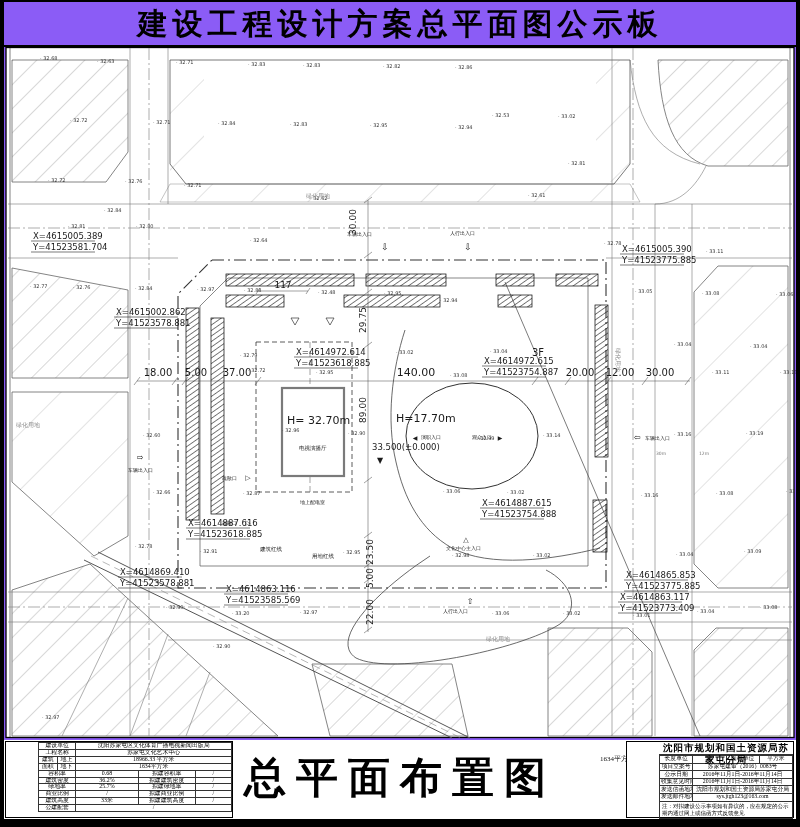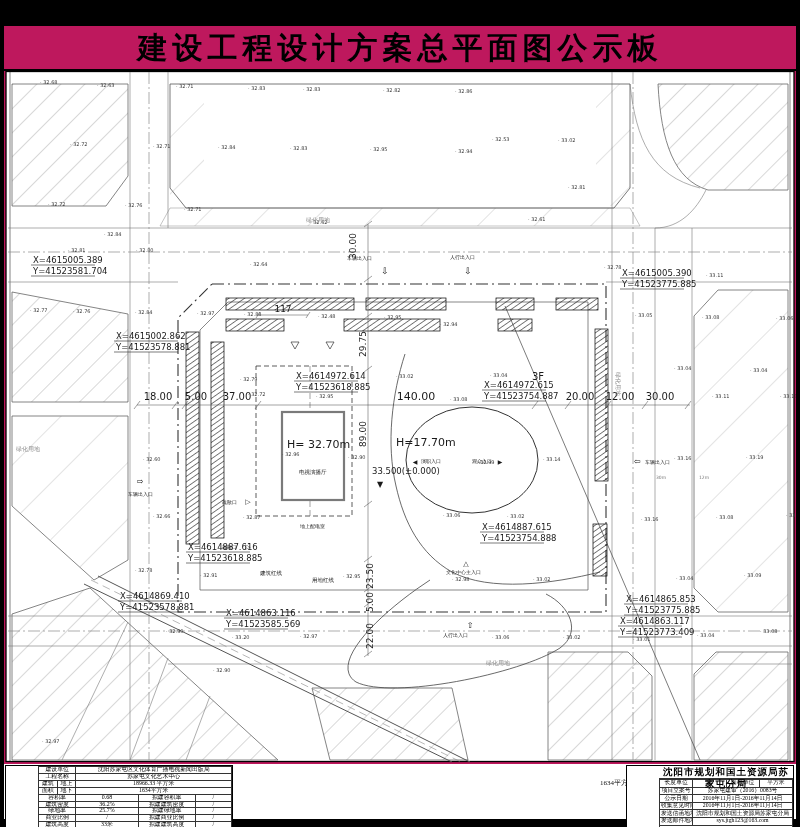--- a/index.html
+++ b/index.html
@@ -1,18 +1,18 @@
 <!DOCTYPE html>
 <html><head>
 <meta charset="utf-8">
 <style>
   html,body{margin:0;padding:0;}
   body{width:800px;height:827px;background:#000;font-family:"Liberation Serif","DejaVu Serif",serif;}
   .page{position:relative;width:800px;height:827px;background:#000;overflow:hidden;}
-  .sheet{position:absolute;left:4px;top:2px;right:4px;bottom:8px;background:#be185d;margin-top:24px;}
+  .sheet{position:absolute;left:4px;top:2px;right:4px;bottom:8px;background:#8b5cf6;}
   .board-title{position:absolute;top:0;left:0;right:0;height:43px;line-height:43px;text-align:center;
     font-size:30px;font-weight:bold;letter-spacing:5px;color:#000;border-bottom:2.5px solid #000;}
   .drawing{position:absolute;top:44px;left:0;width:792px;height:694px;}
   svg text{font-family:"DejaVu Sans","Liberation Sans",sans-serif;}
   .bottom{position:absolute;top:738px;left:0;right:0;bottom:0;background:#fff;}
   .plan-name{position:absolute;left:50%;top:10px;transform:translateX(-50%);
     font-size:42px;font-weight:bold;letter-spacing:10px;white-space:nowrap;color:#000;}
   .stray{position:absolute;left:596px;top:14px;font-size:7px;color:#111;}
   .tbox{position:absolute;border:1px solid #000;background:#fff;padding-left:32px;}
   .lbox{left:1px;top:1px;width:194px;height:75px;}
@@ -324,20 +324,21 @@
             <line x1="624" y1="591" x2="688" y2="591" stroke="#222" stroke-width="0.6"></line>
             <text x="620" y="600" font-size="8.5" fill="#1a1a1a">X=4614863.117</text>
             <text x="620" y="611" font-size="8.5" fill="#1a1a1a">Y=41523773.409</text>
             <line x1="618" y1="602" x2="682" y2="602" stroke="#222" stroke-width="0.6"></line>
             <line x1="618" y1="613" x2="682" y2="613" stroke="#222" stroke-width="0.6"></line>
           </g>
       </svg>
     </div>
 
     <div class="bottom">
+      <div class="plan-name">总平面布置图</div>
       <div class="stray">1634平方米</div>
 
       <div class="tbox lbox">
         <table class="lt">
           <colgroup>
               <col style="width:18px">
               <col style="width:18px">
               <col style="width:60px">
               <col style="width:55px">
               <col style="width:35px">

